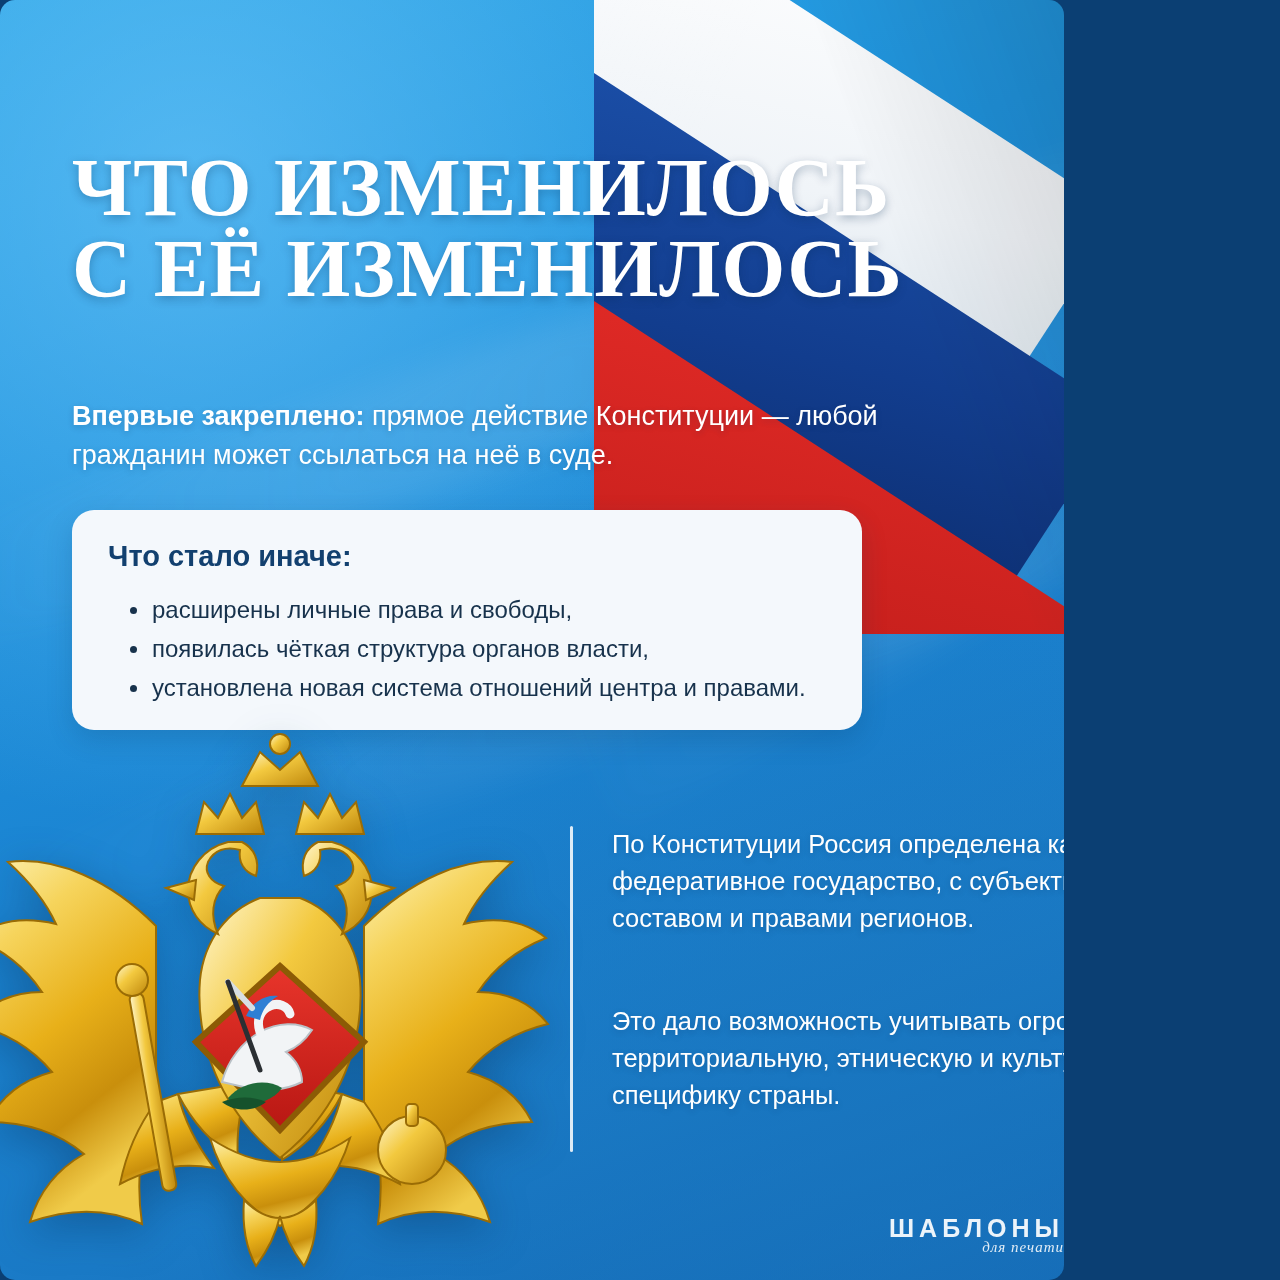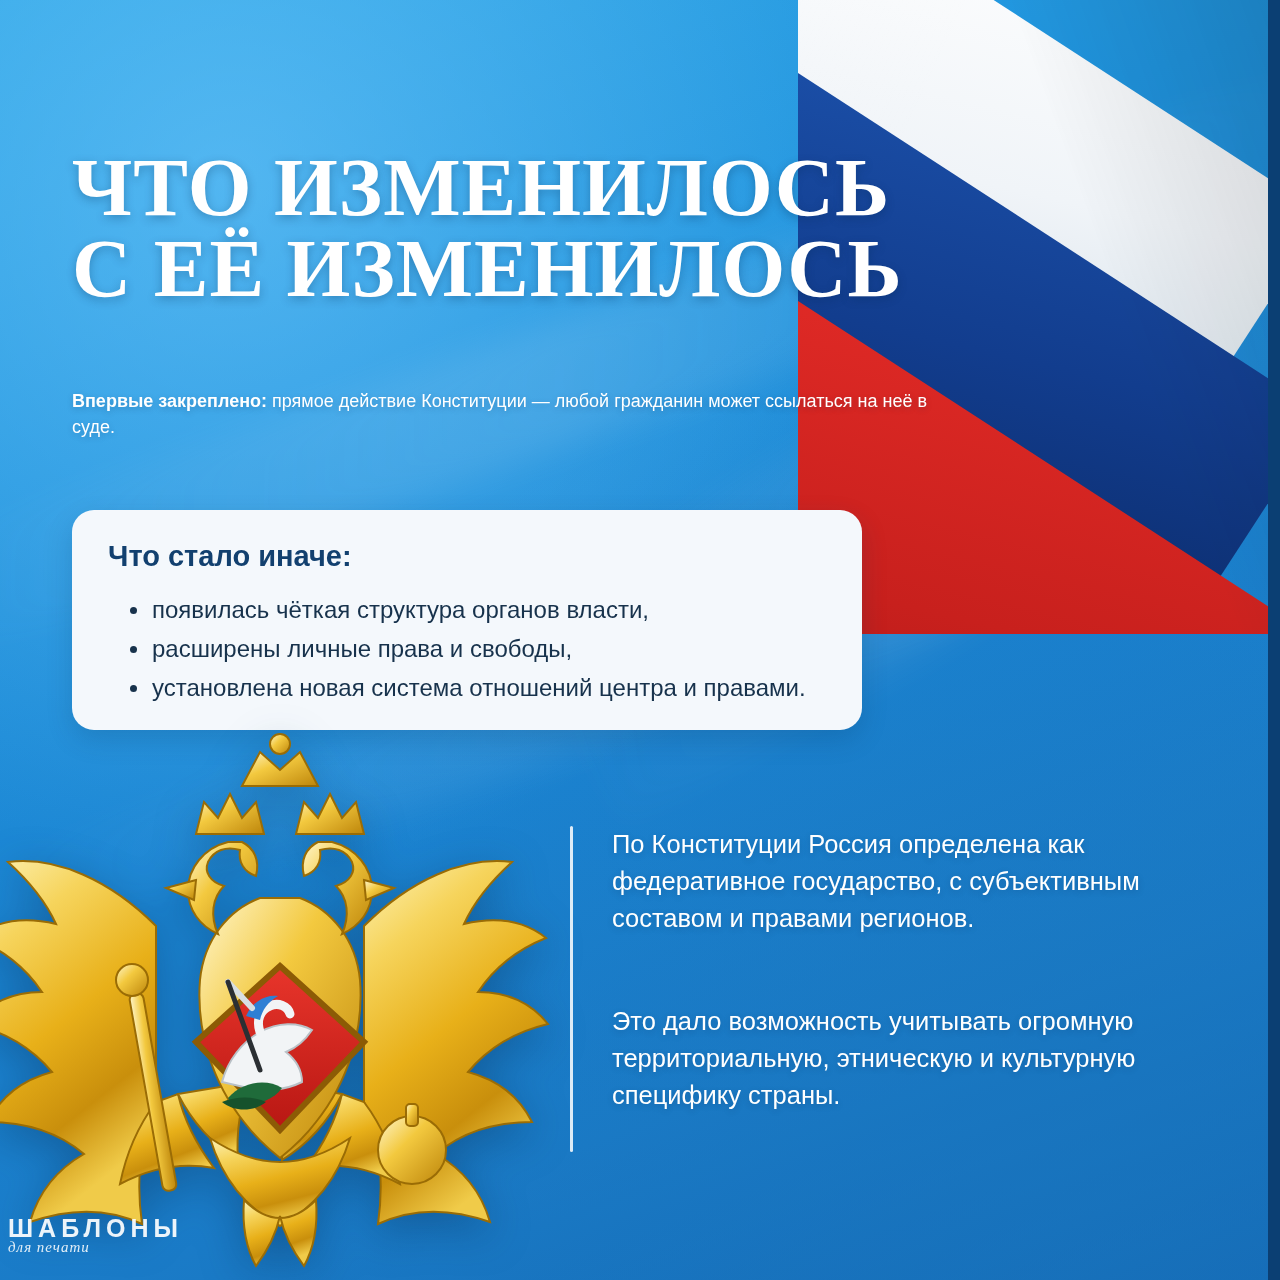--- a/index.html
+++ b/index.html
@@ -2,28 +2,29 @@
 <html lang="ru"><head>
 <meta charset="utf-8">
 <style>
   html, body {
     margin: 0;
     padding: 0;
     background: #0b3f73;
   }
   .poster {
     position: relative;
-    width: 1268px;
+    width: 1064px;
     height: 1280px;
     overflow: hidden;
     font-family: "Liberation Sans", sans-serif;
     background:
       radial-gradient(circle at 18% 14%, rgba(120, 205, 255, 0.55) 0%, rgba(120, 205, 255, 0) 46%),
       radial-gradient(circle at 85% 88%, rgba(25, 118, 190, 0.55) 0%, rgba(25, 118, 190, 0) 55%),
       linear-gradient(160deg, #2aa3e4 0%, #1f93dd 28%, #1b84d2 55%, #1a7ac6 78%, #1468b4 100%);
+    border-radius: 15px;
   }
 
   
   .streak {
     position: absolute;
     pointer-events: none;
     opacity: .30;
     background: linear-gradient(110deg, rgba(255,255,255,0) 0%, rgba(255,255,255,.55) 45%, rgba(255,255,255,0) 100%);
     filter: blur(16px);
   }
@@ -98,21 +99,21 @@
   }
   .title .line { display: block; white-space: nowrap; }
 
   
   .lead {
     position: absolute;
     left: 72px;
     top: 370px;
     width: 860px;
     color: #ffffff;
-    font-size: 18px;
+    font-size: 27px;
     line-height: 1.45;
     text-shadow: 0 2px 6px rgba(0, 40, 80, .22);
   }
   .lead b { font-weight: bold; }
 
   
   .card {
     position: absolute;
     left: 72px;
     top: 510px;
@@ -184,23 +185,22 @@
     height: 540px;
     filter: drop-shadow(0 12px 22px rgba(3, 40, 78, .35));
   }
 
   
   .watermark {
     position: absolute;
     left: 0;
     right: 0;
     bottom: 24px;
-    text-align: left;
+    text-align: right;
     color: rgba(255,255,255,.92);
-    padding-left: 8px;
   }
   .watermark .wm-main {
     font-size: 25px;
     font-weight: bold;
     letter-spacing: 5px;
     font-family: "Liberation Sans", sans-serif;
   }
   .watermark .wm-sub {
     margin-top: -4px;
     font-size: 15px;
@@ -230,22 +230,22 @@
   <h1 class="title">
     <span class="line">ЧТО ИЗМЕНИЛОСЬ</span>
     <span class="line">С ЕЁ ИЗМЕНИЛОСЬ</span>
   </h1>
 
   <p class="lead"><b>Впервые закреплено:</b><span> прямое действие Конституции — любой гражданин может ссылаться на неё в суде.</span></p>
 
   <div class="card">
     <h2>Что стало иначе:</h2>
     <ul>
+      <li>расширены личные права и свободы,</li>
       <li>появилась чёткая структура органов власти,</li>
-      <li>расширены личные права и свободы,</li>
       <li>установлена новая система отношений центра и правами.</li>
     </ul>
   </div>
 
   <div class="emblem">
     <svg viewBox="0 0 640 540" width="640" height="540" aria-hidden="true">
       <defs>
         <linearGradient id="gold" x1="0" y1="0" x2="0.4" y2="1">
           <stop offset="0%" stop-color="#fdf3b8"></stop>
           <stop offset="25%" stop-color="#f6d45c"></stop>

